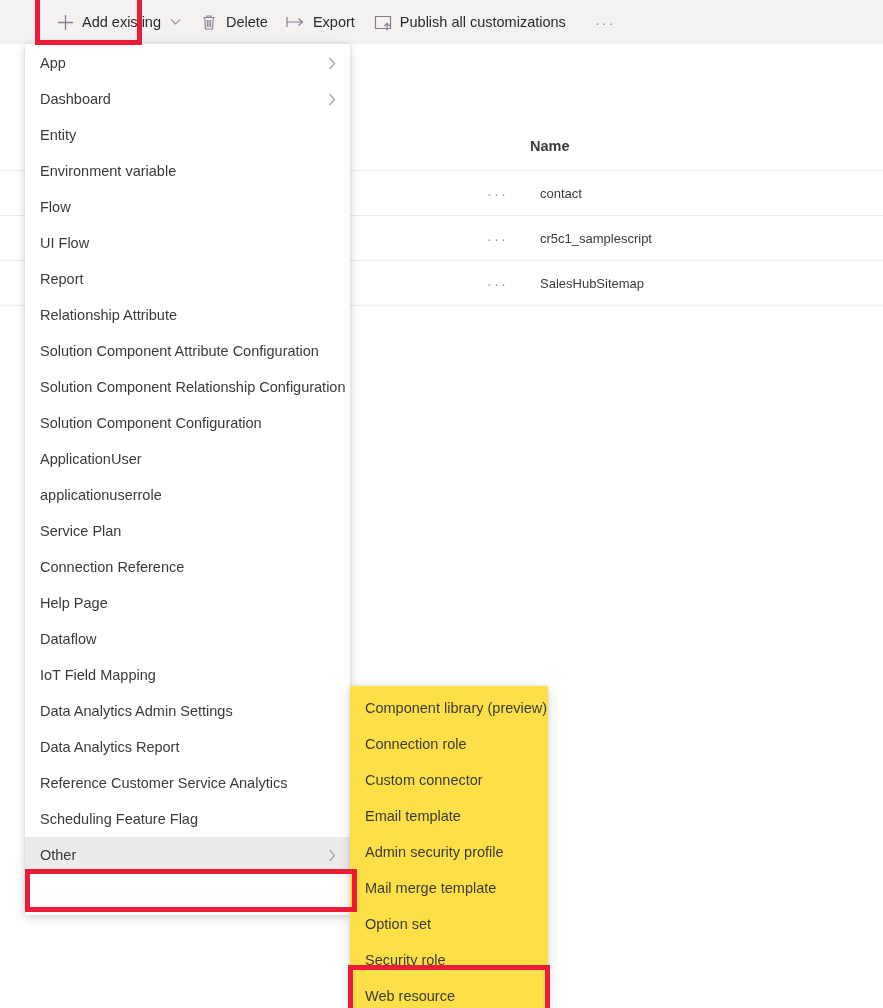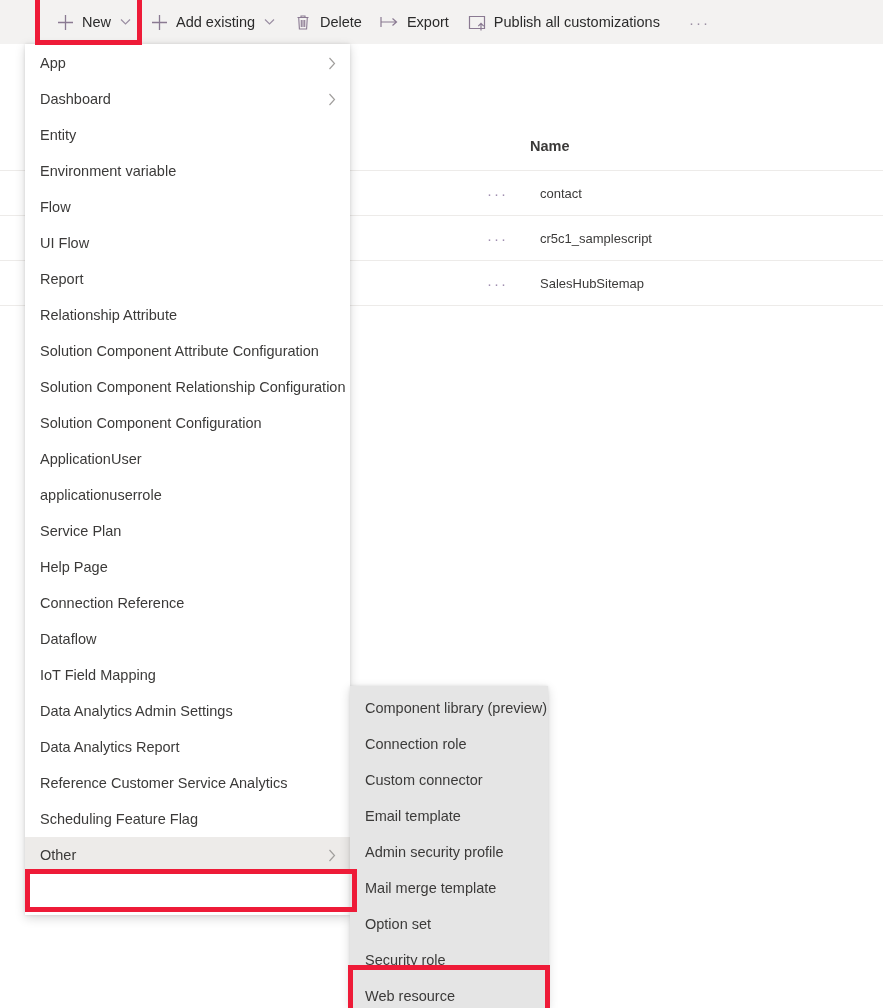--- a/index.html
+++ b/index.html
@@ -149,21 +149,21 @@
     display: inline-flex;
     align-items: center;
   }
 
   
   .flyout-sub {
     position: absolute;
     left: 350px; top: 686px;
     width: 198px;
     height: 322px;
-    background: #e5e5e5;
+    background: #fde047;
     box-shadow: 0 3px 10px rgba(0,0,0,0.16), 0 0 3px rgba(0,0,0,0.10);
     padding-top: 4px;
     overflow: hidden;
   }
 
   
   .hl {
     position: absolute;
     border: 5px solid #ee1b38;
     pointer-events: none;
@@ -196,33 +196,20 @@
 
     <div class="grid-row" style="top:217px;">
       <span class="row-ellipsis">···</span>
       <span class="row-name">SalesHubSitemap</span>
     </div>
     <div class="grid-sep" style="top:261px;"></div>
   </div>
 
   <div class="commandbar">
 
-    <div class="cmd-item">
-      <span class="glyph">
-        <svg width="17" height="17" viewBox="0 0 17 17">
-            <path d="M8.5 1v15M1 8.5h15" stroke="#8a7a92" stroke-width="1.3" fill="none"></path>
-          </svg>
-      </span>
-      <span>New</span>
-      <span class="chev">
-        <svg width="11" height="8" viewBox="0 0 11 8">
-            <path d="M1 1.5l4.5 4.5L10 1.5" stroke="#9b8fa3" stroke-width="1.2" fill="none"></path>
-          </svg>
-      </span>
-    </div>
 
     <div class="cmd-item">
       <span class="glyph">
         <svg width="17" height="17" viewBox="0 0 17 17">
             <path d="M8.5 1v15M1 8.5h15" stroke="#8a7a92" stroke-width="1.3" fill="none"></path>
           </svg>
       </span>
       <span>Add existing</span>
       <span class="chev">
         <svg width="11" height="8" viewBox="0 0 11 8">
@@ -312,24 +299,24 @@
     <div class="menu-item">
       <span>ApplicationUser</span>
     </div>
     <div class="menu-item">
       <span>applicationuserrole</span>
     </div>
     <div class="menu-item">
       <span>Service Plan</span>
     </div>
     <div class="menu-item">
+      <span>Connection Reference</span>
+    </div>
+    <div class="menu-item">
       <span>Help Page</span>
-    </div>
-    <div class="menu-item">
-      <span>Connection Reference</span>
     </div>
     <div class="menu-item">
       <span>Dataflow</span>
     </div>
     <div class="menu-item">
       <span>IoT Field Mapping</span>
     </div>
     <div class="menu-item">
       <span>Data Analytics Admin Settings</span>
     </div>

